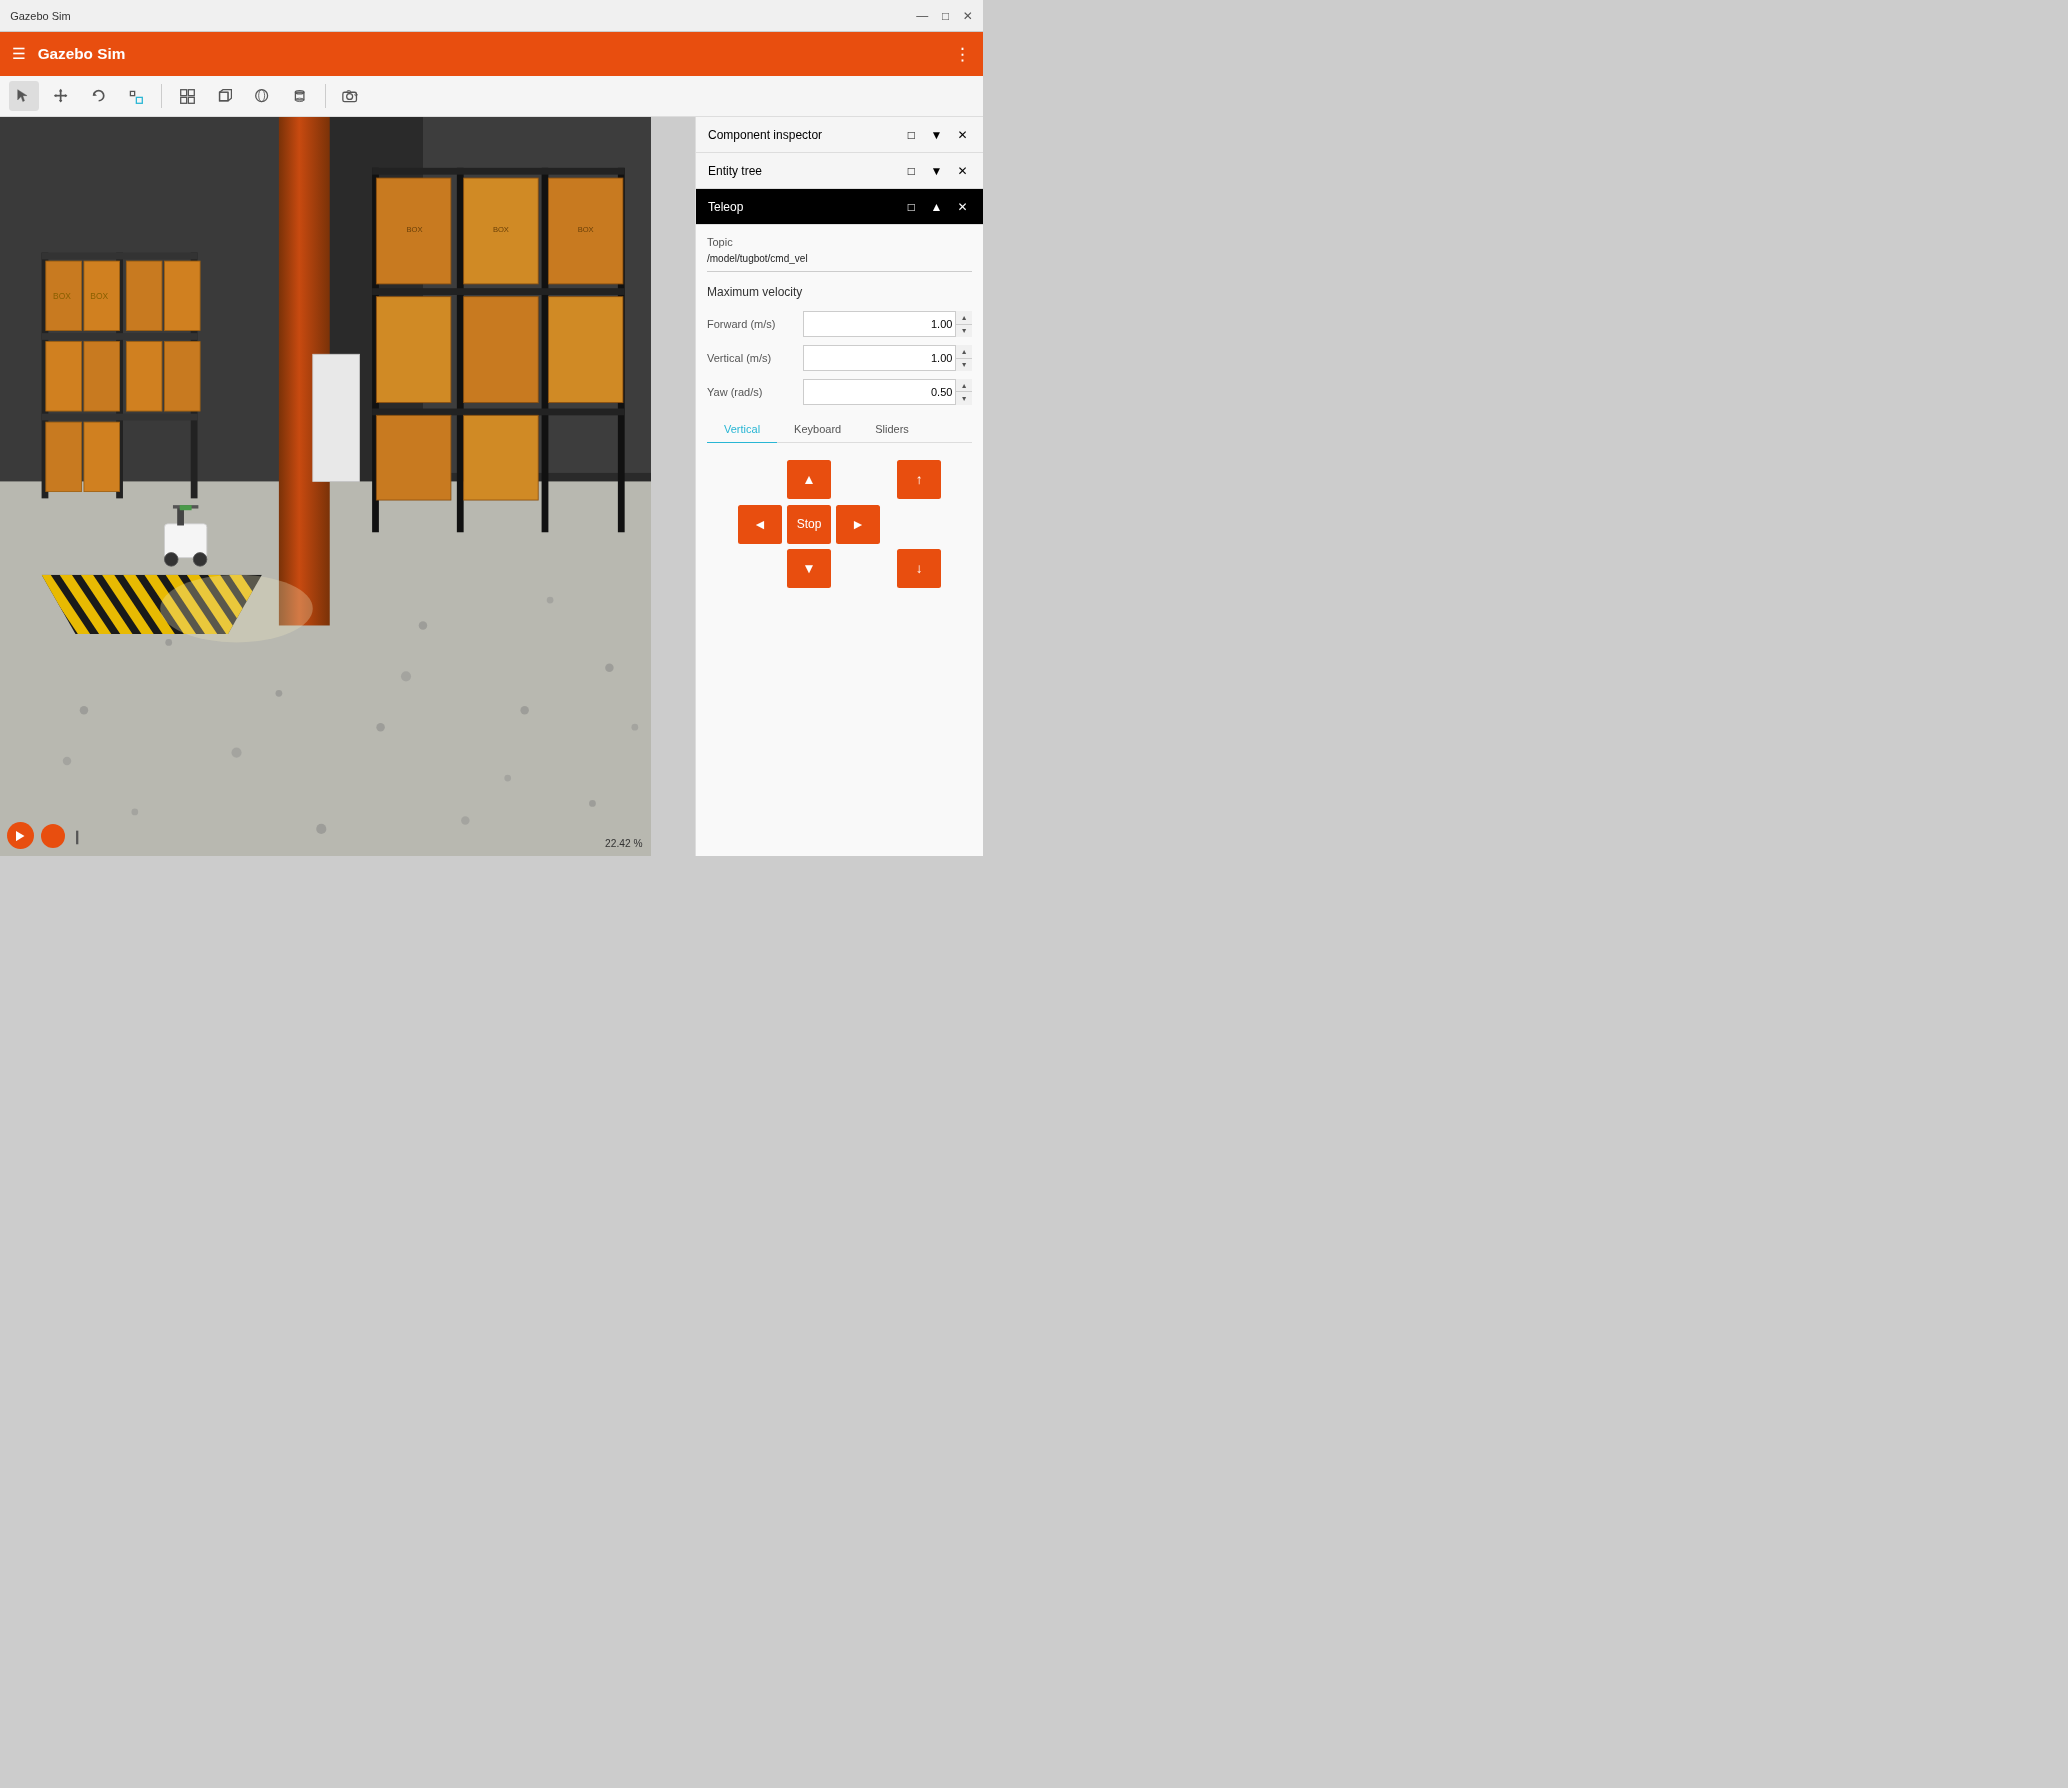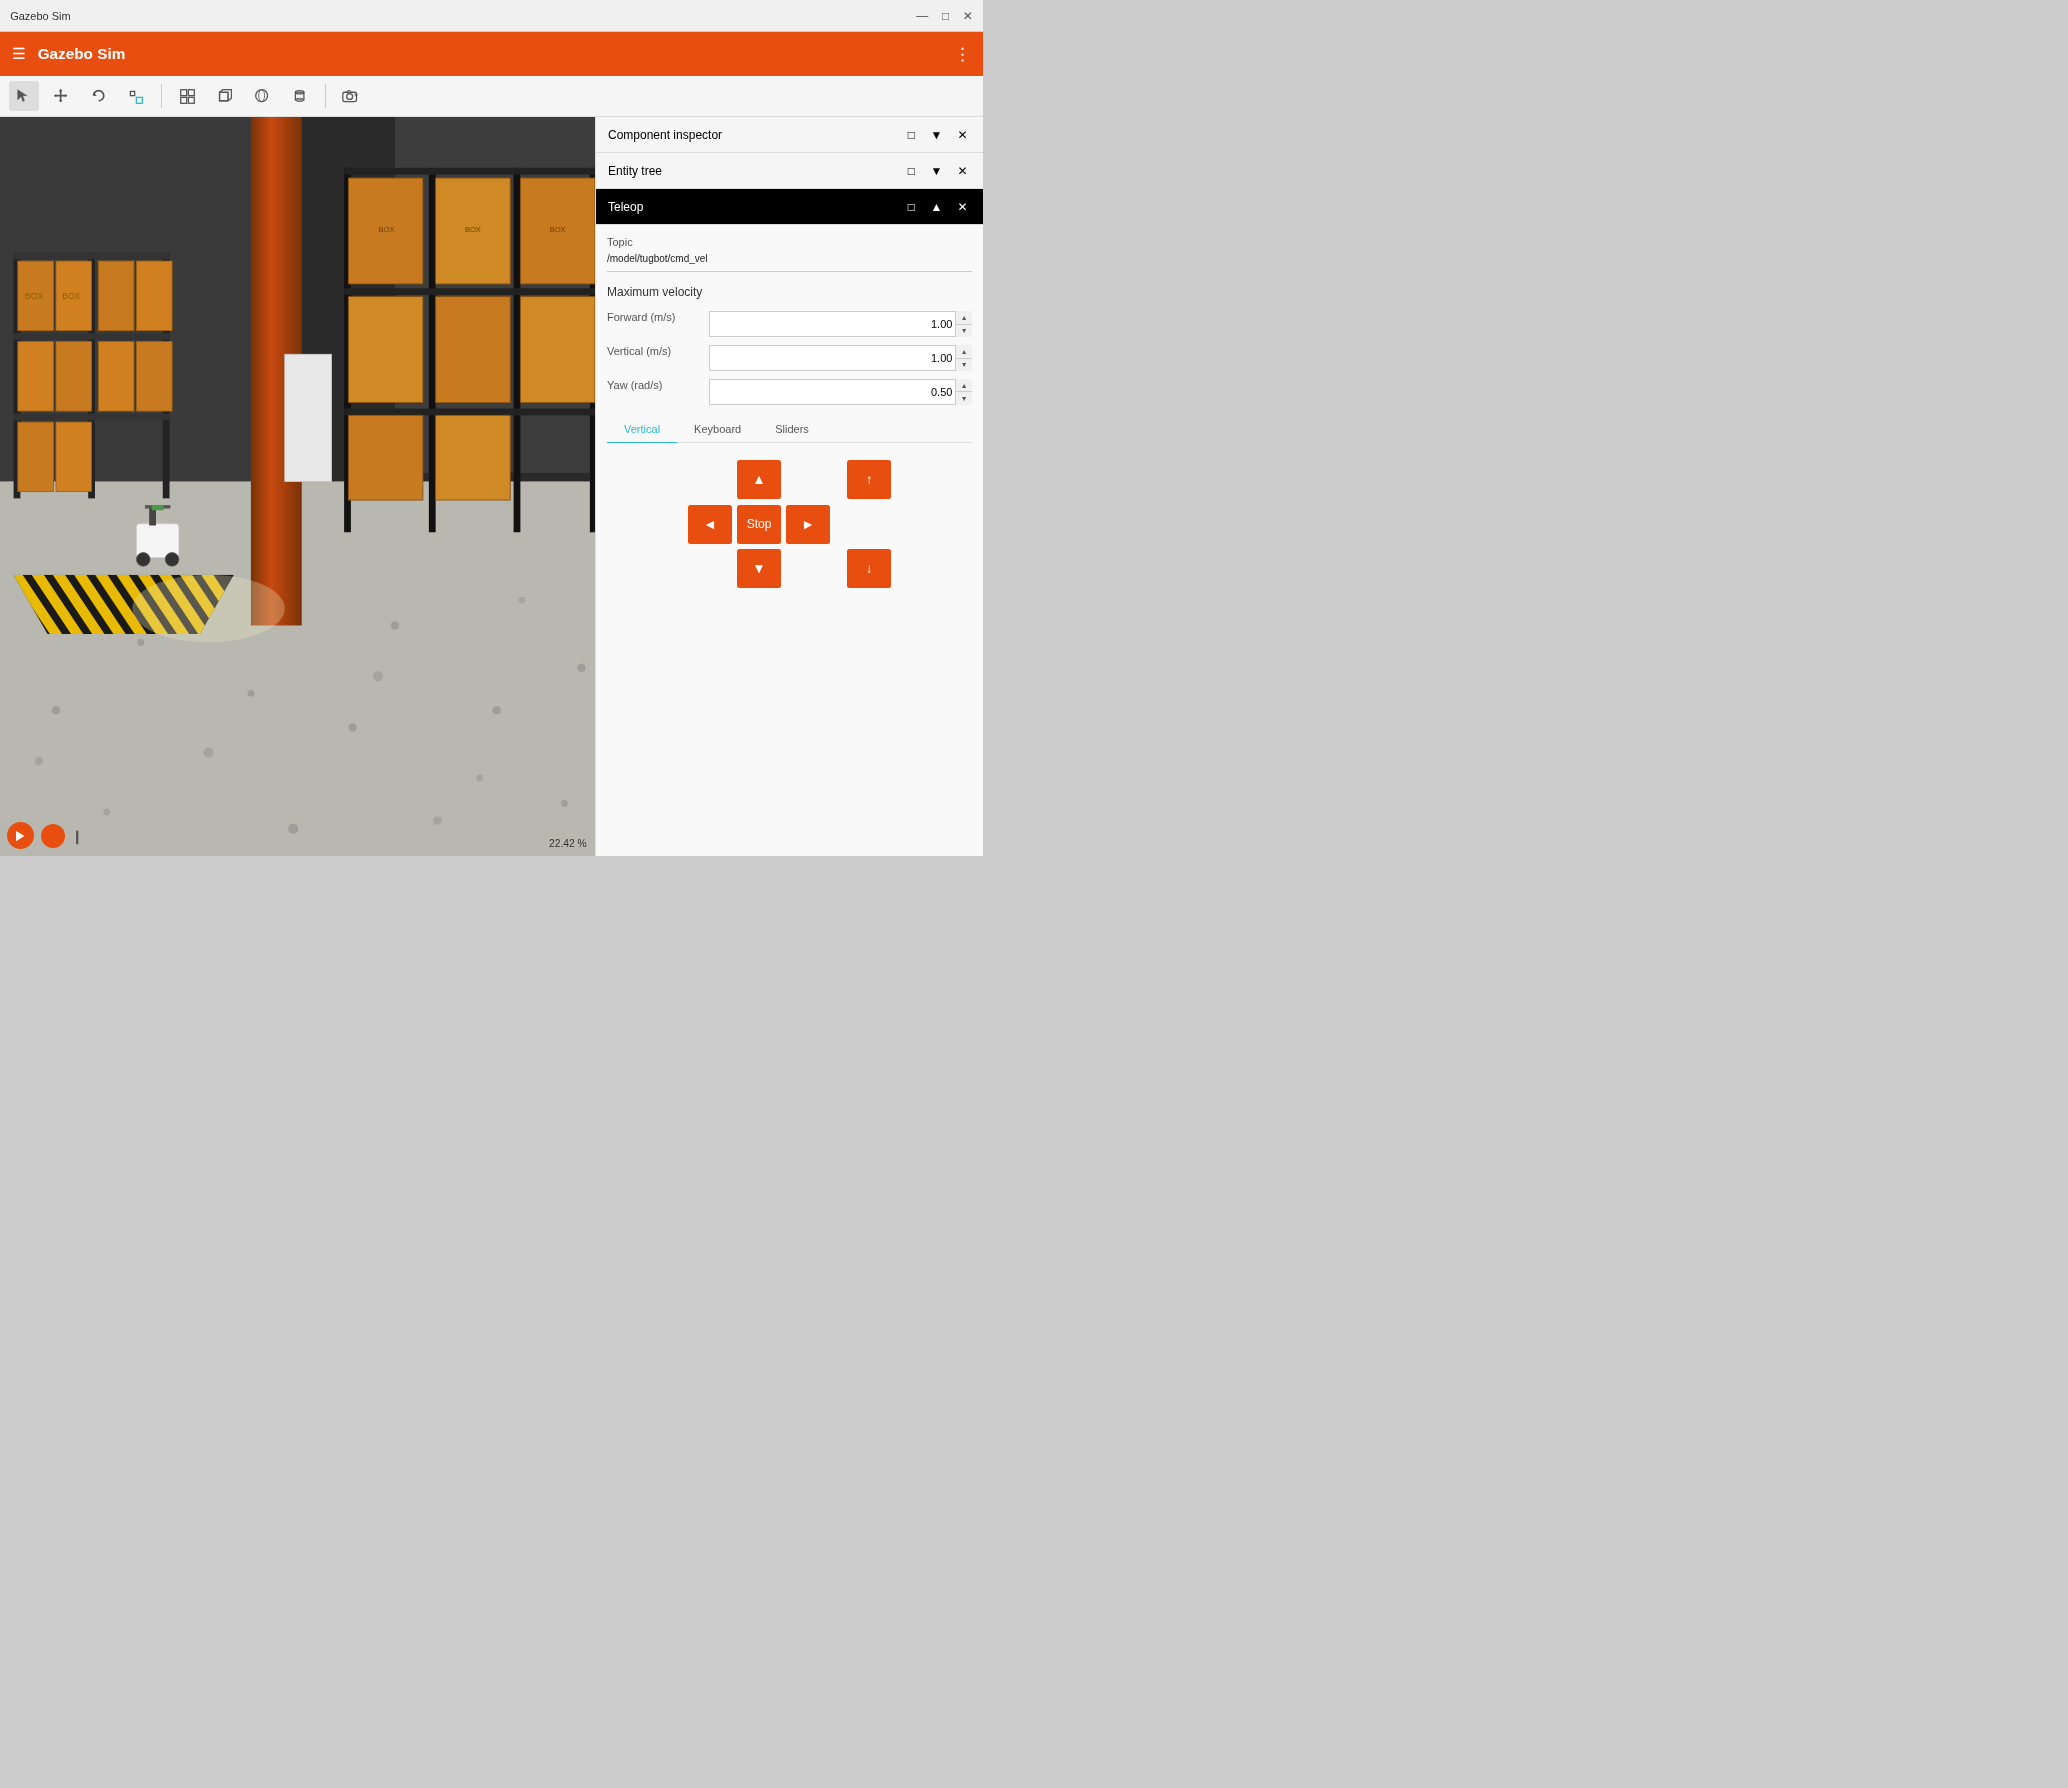--- a/index.html
+++ b/index.html
@@ -106,26 +106,27 @@
       border: none;
       cursor: pointer;
     }
     .step-btn {
       background: none; border: none; cursor: pointer;
       color: #555; font-size: 13.6px;
     }
 
     
     .right-panel {
-      width: 388px;
+      width: 288px;
       background: #f9f9f9;
       border-left: 0.8px solid #ddd;
       display: flex;
       flex-direction: column;
       overflow: hidden;
+      margin-left: 44px;
     }
 
     
     .panel-header {
       height: 36px;
       display: flex;
       align-items: center;
       justify-content: space-between;
       padding: 0 12px;
       border-bottom: 0.8px solid #ddd;
@@ -160,21 +161,21 @@
 
     .section-title {
       font-size: 12px;
       font-weight: 400;
       color: #333;
       margin-bottom: 12px;
     }
 
     .velocity-row {
       display: flex;
-      align-items: flex-start;
+      align-items: center;
       margin-bottom: 8.5px;
     }
     .velocity-label {
       width: 102px;
       font-size: 11px;
       color: #555;
     }
     .velocity-input-wrap {
       flex: 1;
       position: relative;

